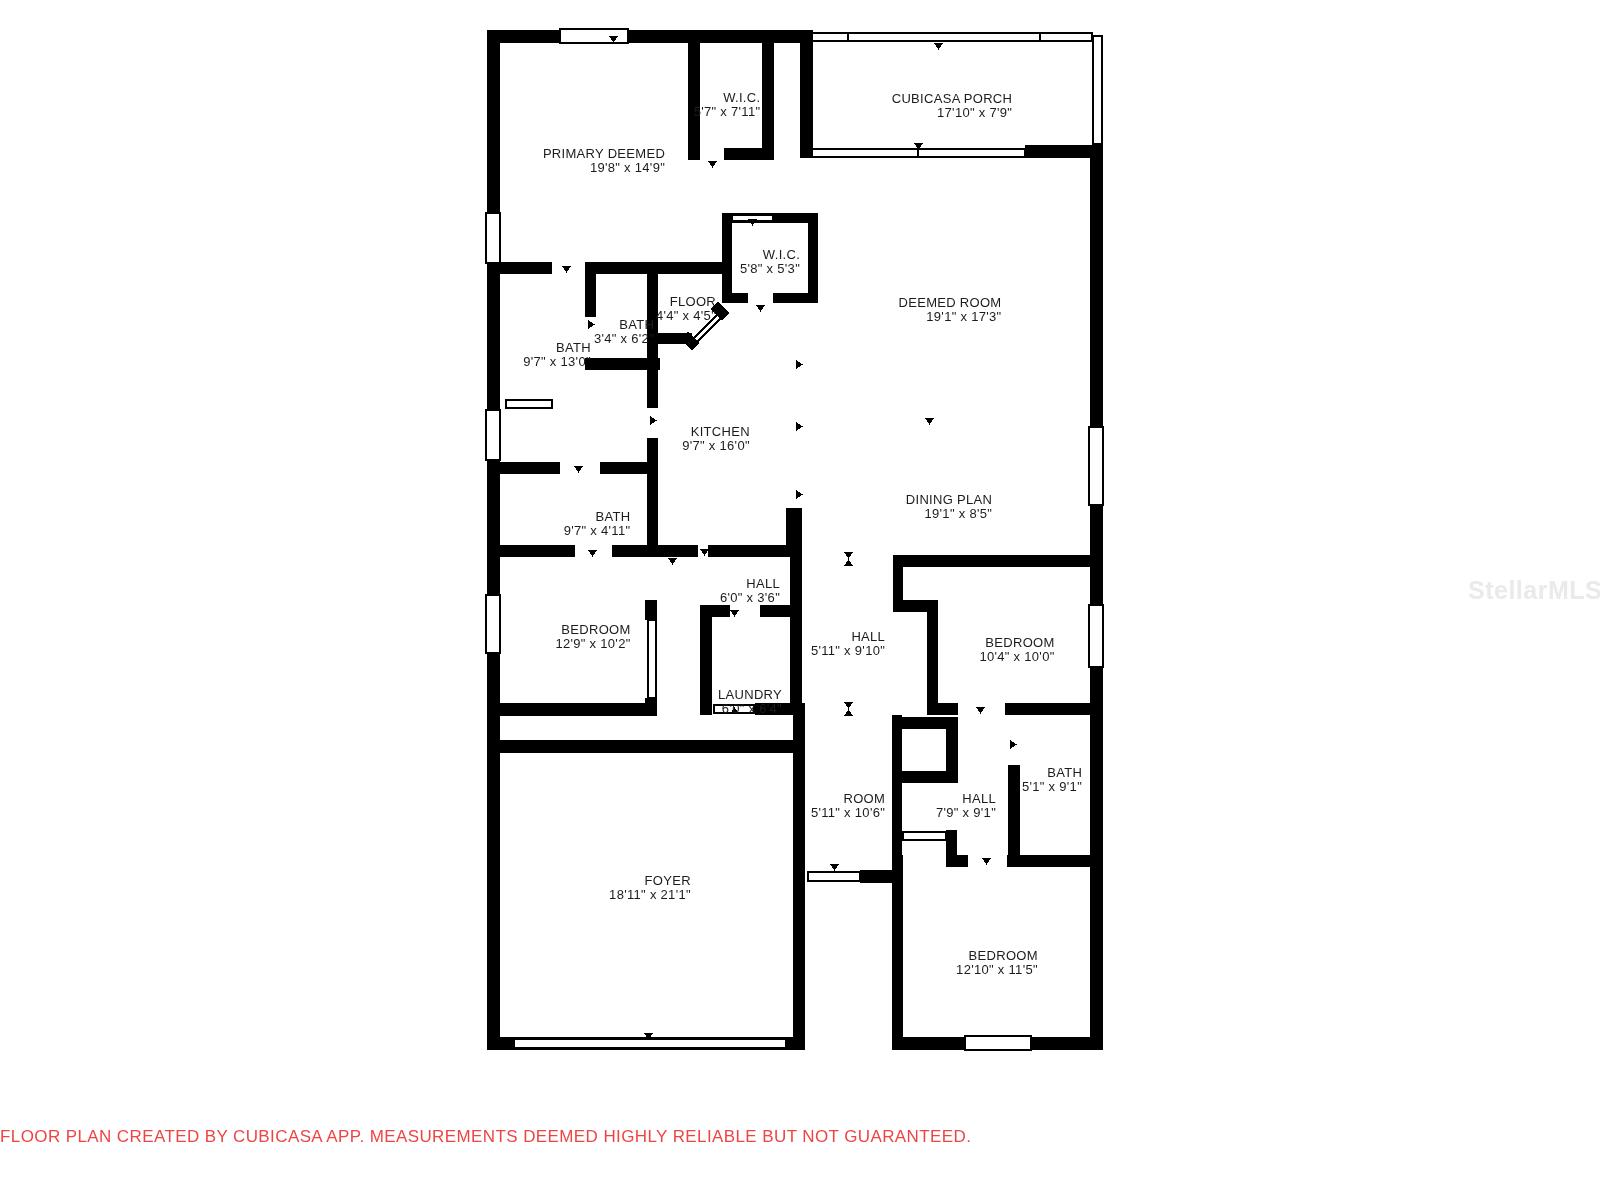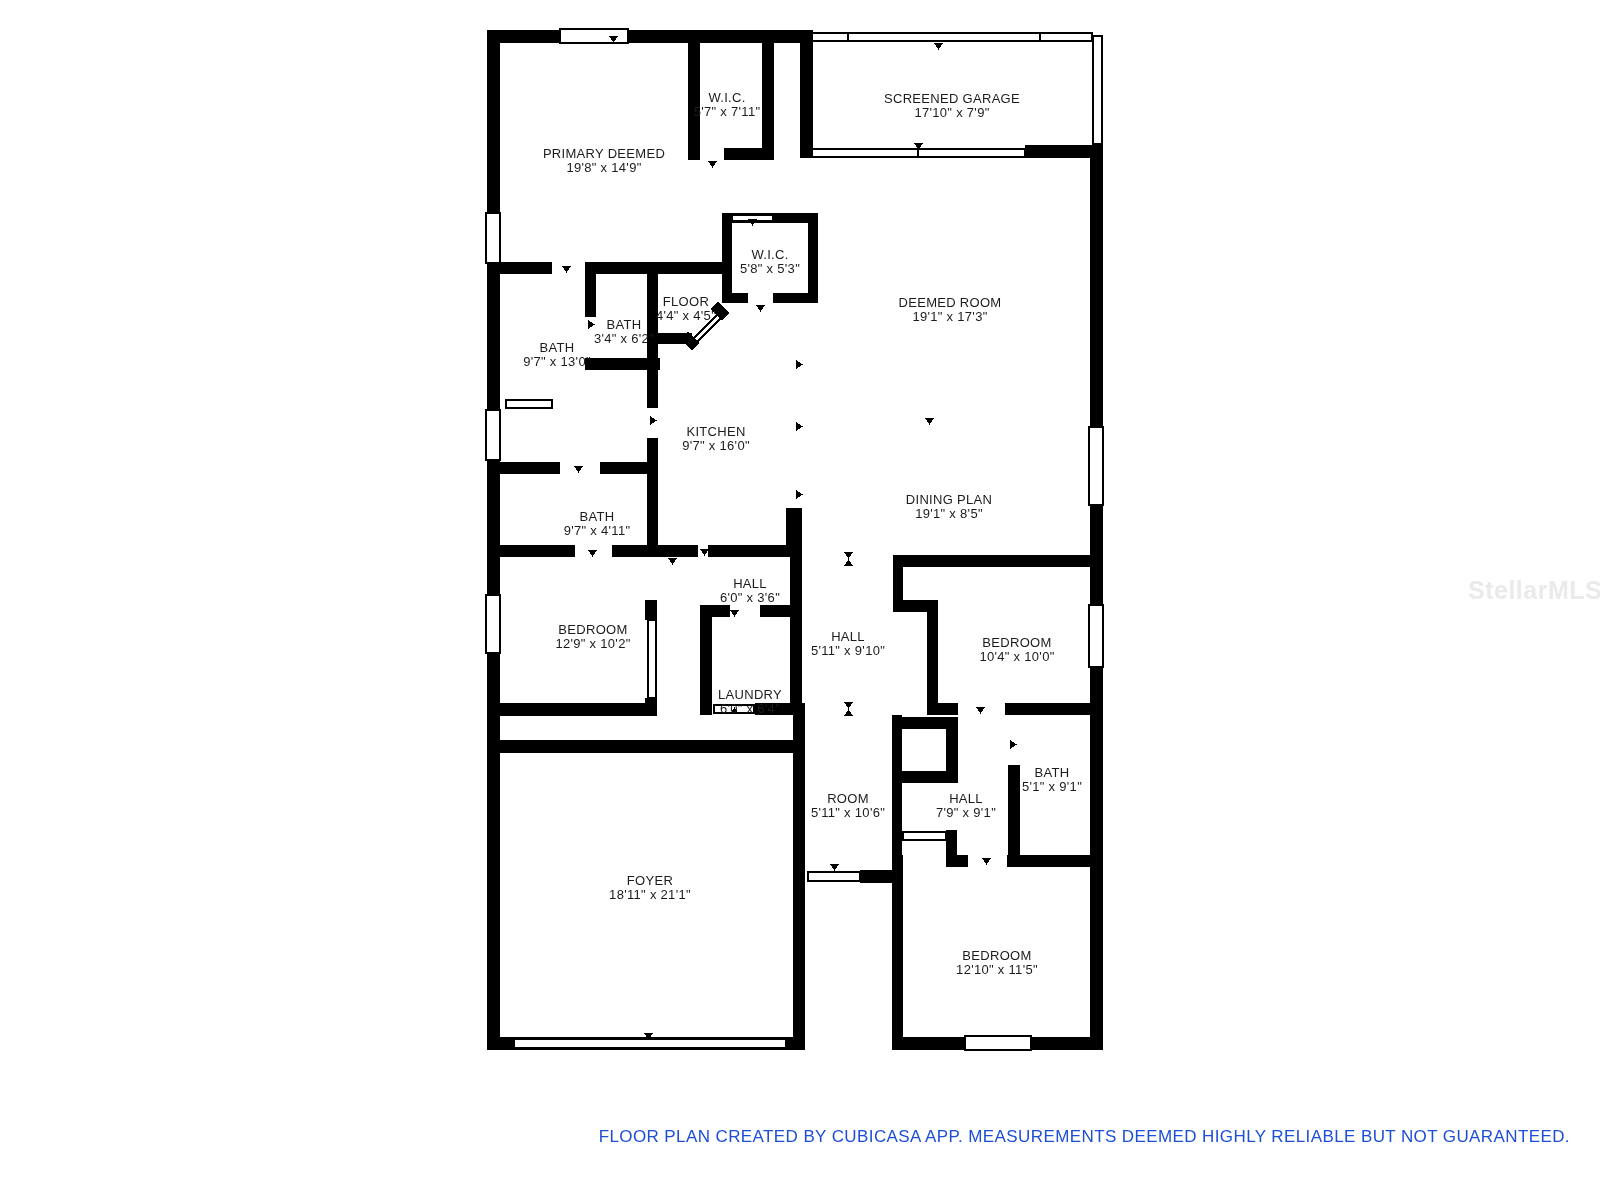--- a/index.html
+++ b/index.html
@@ -1,23 +1,23 @@
 <!DOCTYPE html>
 <html><head>
 <meta charset="utf-8">
 <style>
   html,body{margin:0;padding:0;background:#ffffff;}
   #stage{position:relative;width:1600px;height:1200px;background:#ffffff;overflow:hidden;
          font-family:"Liberation Sans", sans-serif;}
   svg{position:absolute;left:0;top:0;}
-  .room-label{position:absolute;transform:translateX(-50%);text-align:center;
+  .room-label{position:absolute;transform:translateX(-50%);text-align:right;
               color:#1c1c1c;font-size:13px;line-height:14px;letter-spacing:.3px;white-space:nowrap;}
   .room-label .dims{display:block;}
-  #footer-note{position:absolute;left:0;top:1127px;width:1570px;text-align:right;
-               color:#1d4ed8;font-size:17px;letter-spacing:.4px;}
+  #footer-note{position:absolute;left:0;top:1127px;width:1570px;text-align:left;
+               color:#ef4444;font-size:17px;letter-spacing:.4px;}
   #watermark{position:absolute;left:1468px;top:576px;color:#eaeaea;font-size:25px;
              font-weight:600;letter-spacing:.5px;}
 </style>
 </head>
 <body>
 
 <div id="stage">
 
 <svg width="1600" height="1200" viewBox="0 0 1600 1200" shape-rendering="crispEdges">
 
@@ -154,21 +154,21 @@
     <path d="M925 418 l9 0 l-4.5 7 z"></path>
     <path d="M609 36 l9 0 l-4.5 7 z"></path>
     <path d="M934 43 l9 0 l-4.5 7 z"></path>
     <path d="M844 702 l9 0 l-4.5 7 z"></path>
     <path d="M844 716 l9 0 l-4.5 -7 z"></path>
   </g>
 </svg>
 
   <div class="room-label" style="left:604px;top:147px"><span>PRIMARY DEEMED</span><span class="dims">19'8" x 14'9"</span></div>
   <div class="room-label" style="left:727px;top:91px"><span>W.I.C.</span><span class="dims">5'7" x 7'11"</span></div>
-  <div class="room-label" style="left:952px;top:92px"><span>SCREENED GARAGE</span><span class="dims">17'10" x 7'9"</span></div>
+  <div class="room-label" style="left:952px;top:92px"><span>CUBICASA PORCH</span><span class="dims">17'10" x 7'9"</span></div>
   <div class="room-label" style="left:770px;top:248px"><span>W.I.C.</span><span class="dims">5'8" x 5'3"</span></div>
   <div class="room-label" style="left:686px;top:295px"><span>FLOOR</span><span class="dims">4'4" x 4'5"</span></div>
   <div class="room-label" style="left:624px;top:318px"><span>BATH</span><span class="dims">3'4" x 6'2"</span></div>
   <div class="room-label" style="left:557px;top:341px"><span>BATH</span><span class="dims">9'7" x 13'0"</span></div>
   <div class="room-label" style="left:950px;top:296px"><span>DEEMED ROOM</span><span class="dims">19'1" x 17'3"</span></div>
   <div class="room-label" style="left:716px;top:425px"><span>KITCHEN</span><span class="dims">9'7" x 16'0"</span></div>
   <div class="room-label" style="left:949px;top:493px"><span>DINING PLAN</span><span class="dims">19'1" x 8'5"</span></div>
   <div class="room-label" style="left:597px;top:510px"><span>BATH</span><span class="dims">9'7" x 4'11"</span></div>
   <div class="room-label" style="left:750px;top:577px"><span>HALL</span><span class="dims">6'0" x 3'6"</span></div>
   <div class="room-label" style="left:593px;top:623px"><span>BEDROOM</span><span class="dims">12'9" x 10'2"</span></div>

